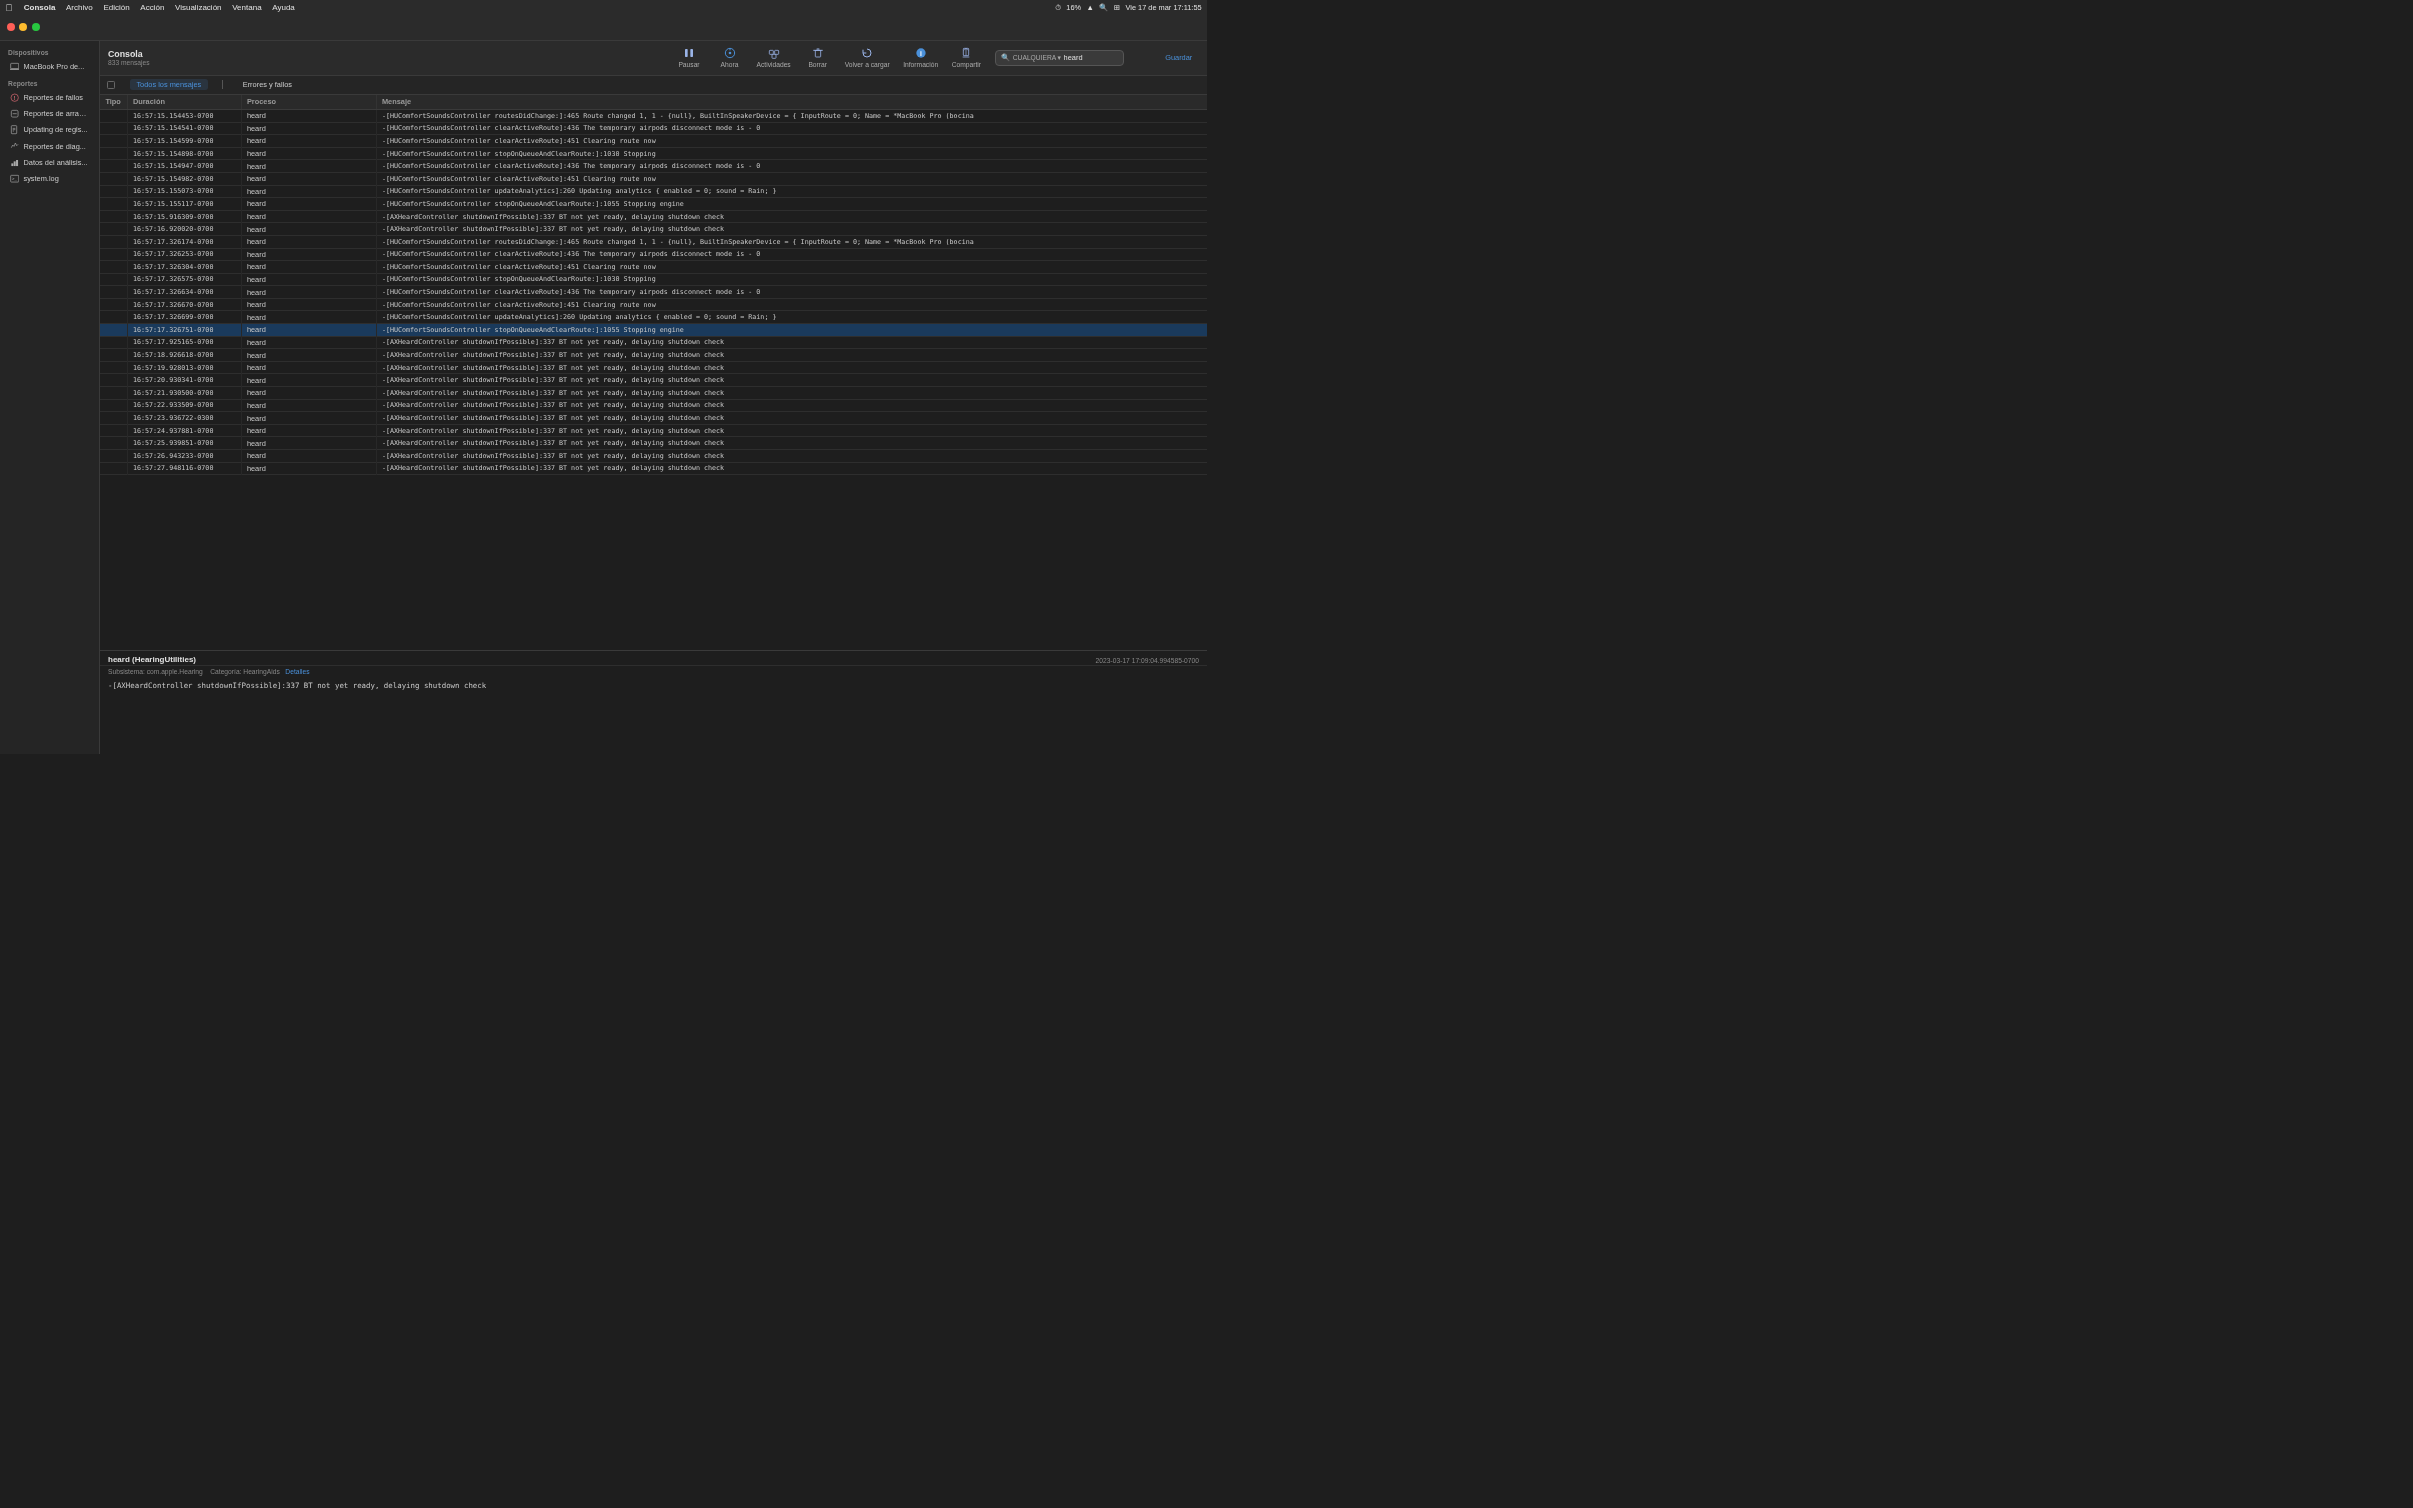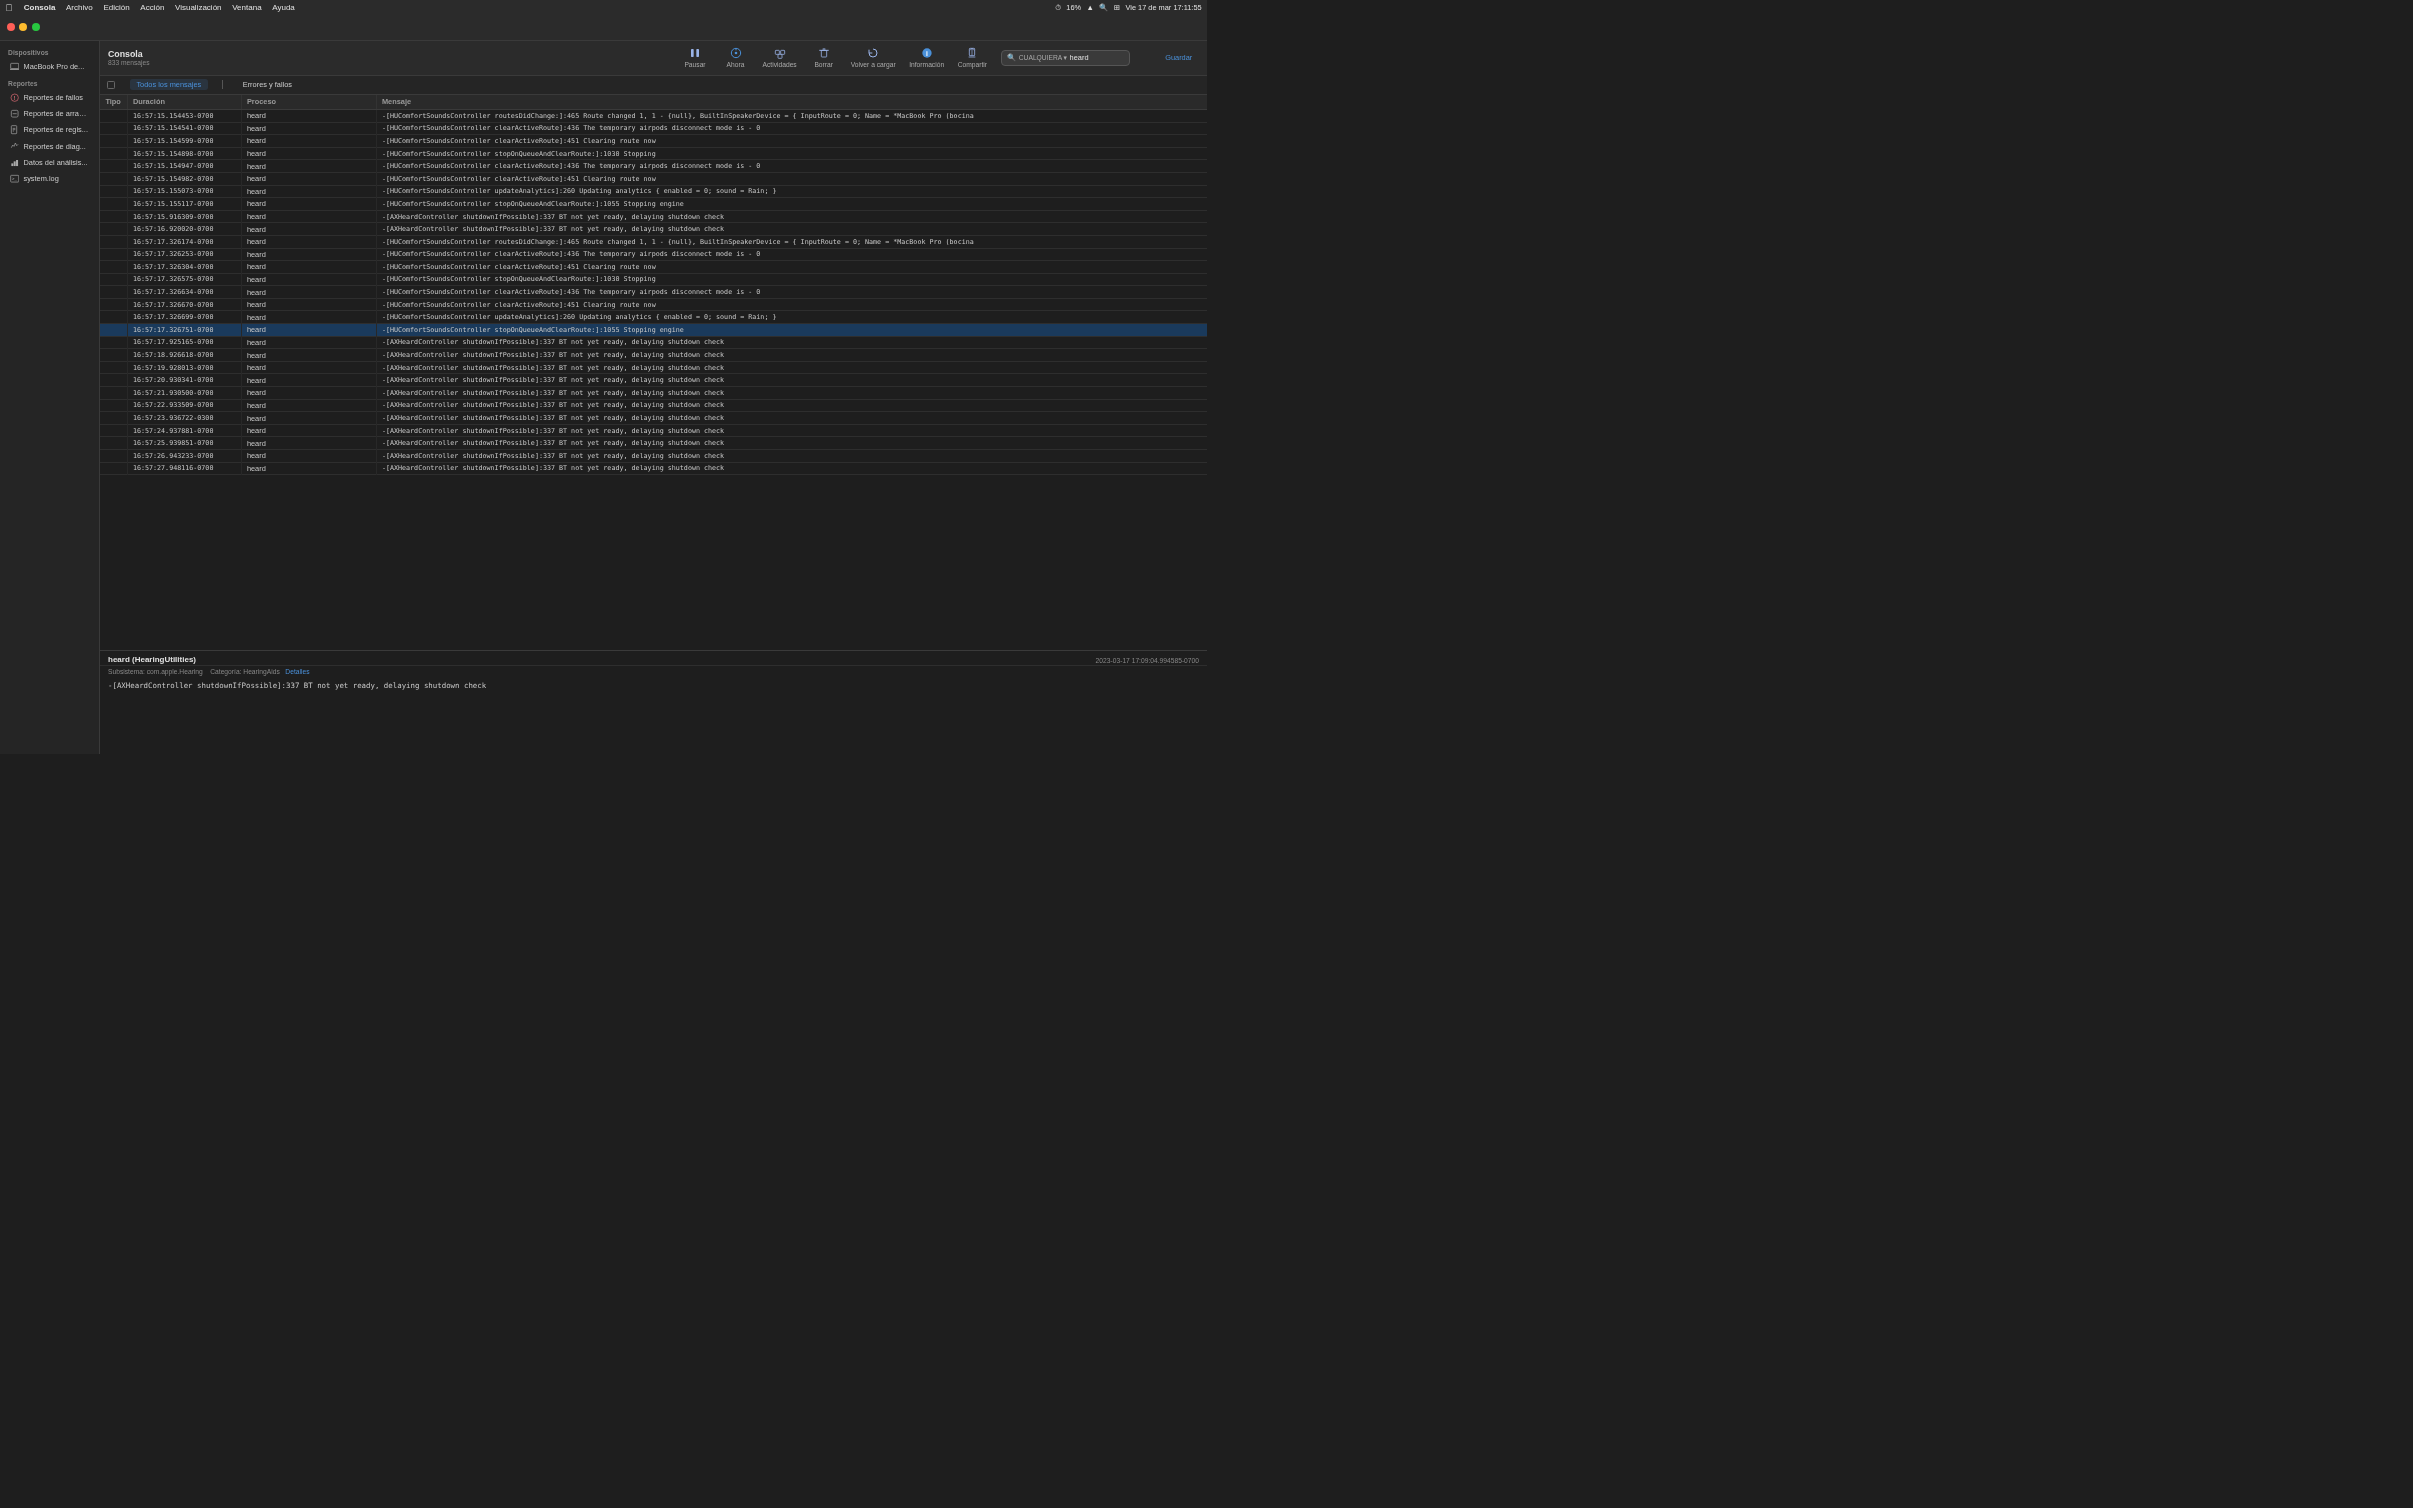--- a/index.html
+++ b/index.html
@@ -430,21 +430,21 @@
       </div>
       <div class="sidebar-item">
         <span class="sidebar-icon">
           <svg width="9.4" height="9.4" viewBox="0 0 14 14">
               <rect x="2" y="1" width="8" height="12" rx="1" stroke="#aaa" stroke-width="1" fill="none"></rect>
               <line x1="4" y1="5" x2="8" y2="5" stroke="#aaa" stroke-width="1"></line>
               <line x1="4" y1="7" x2="8" y2="7" stroke="#aaa" stroke-width="1"></line>
               <line x1="4" y1="9" x2="6" y2="9" stroke="#aaa" stroke-width="1"></line>
             </svg>
         </span>
-        <span class="sidebar-item-label">Reportes de regis...</span>
+        <span class="sidebar-item-label">Updating de regis...</span>
       </div>
       <div class="sidebar-item">
         <span class="sidebar-icon">
           <svg width="9.4" height="9.4" viewBox="0 0 14 14">
               <polyline points="2,10 4,6 6,8 8,3 10,7 12,5" stroke="#aaa" stroke-width="1" fill="none"></polyline>
             </svg>
         </span>
         <span class="sidebar-item-label">Reportes de diag...</span>
       </div>
       <div class="sidebar-item">
@@ -545,21 +545,21 @@
             <span class="toolbar-btn-label">Compartir</span>
           </div>
           <div class="toolbar-search">
             <span style="color:#888;font-size:7.4px;">🔍</span>
             <div class="toolbar-search-filter">
               <span>CUALQUIERA</span>
               <span>▾</span>
             </div>
             <input class="toolbar-search-input" type="text" value="heard" style="">
           </div>
-          <span class="filter-save" style="margin-left:15px;">Guardar</span>
+          <span class="filter-save" style="margin-left:21px;">Guardar</span>
         </div>
       </div>
 
       <div class="filter-bar">
         <div class="filter-checkbox"></div>
         <span class="filter-btn active">Todos los mensajes</span>
         <div class="filter-separator"></div>
         <span class="filter-btn">Errores y fallos</span>
       </div>
 

